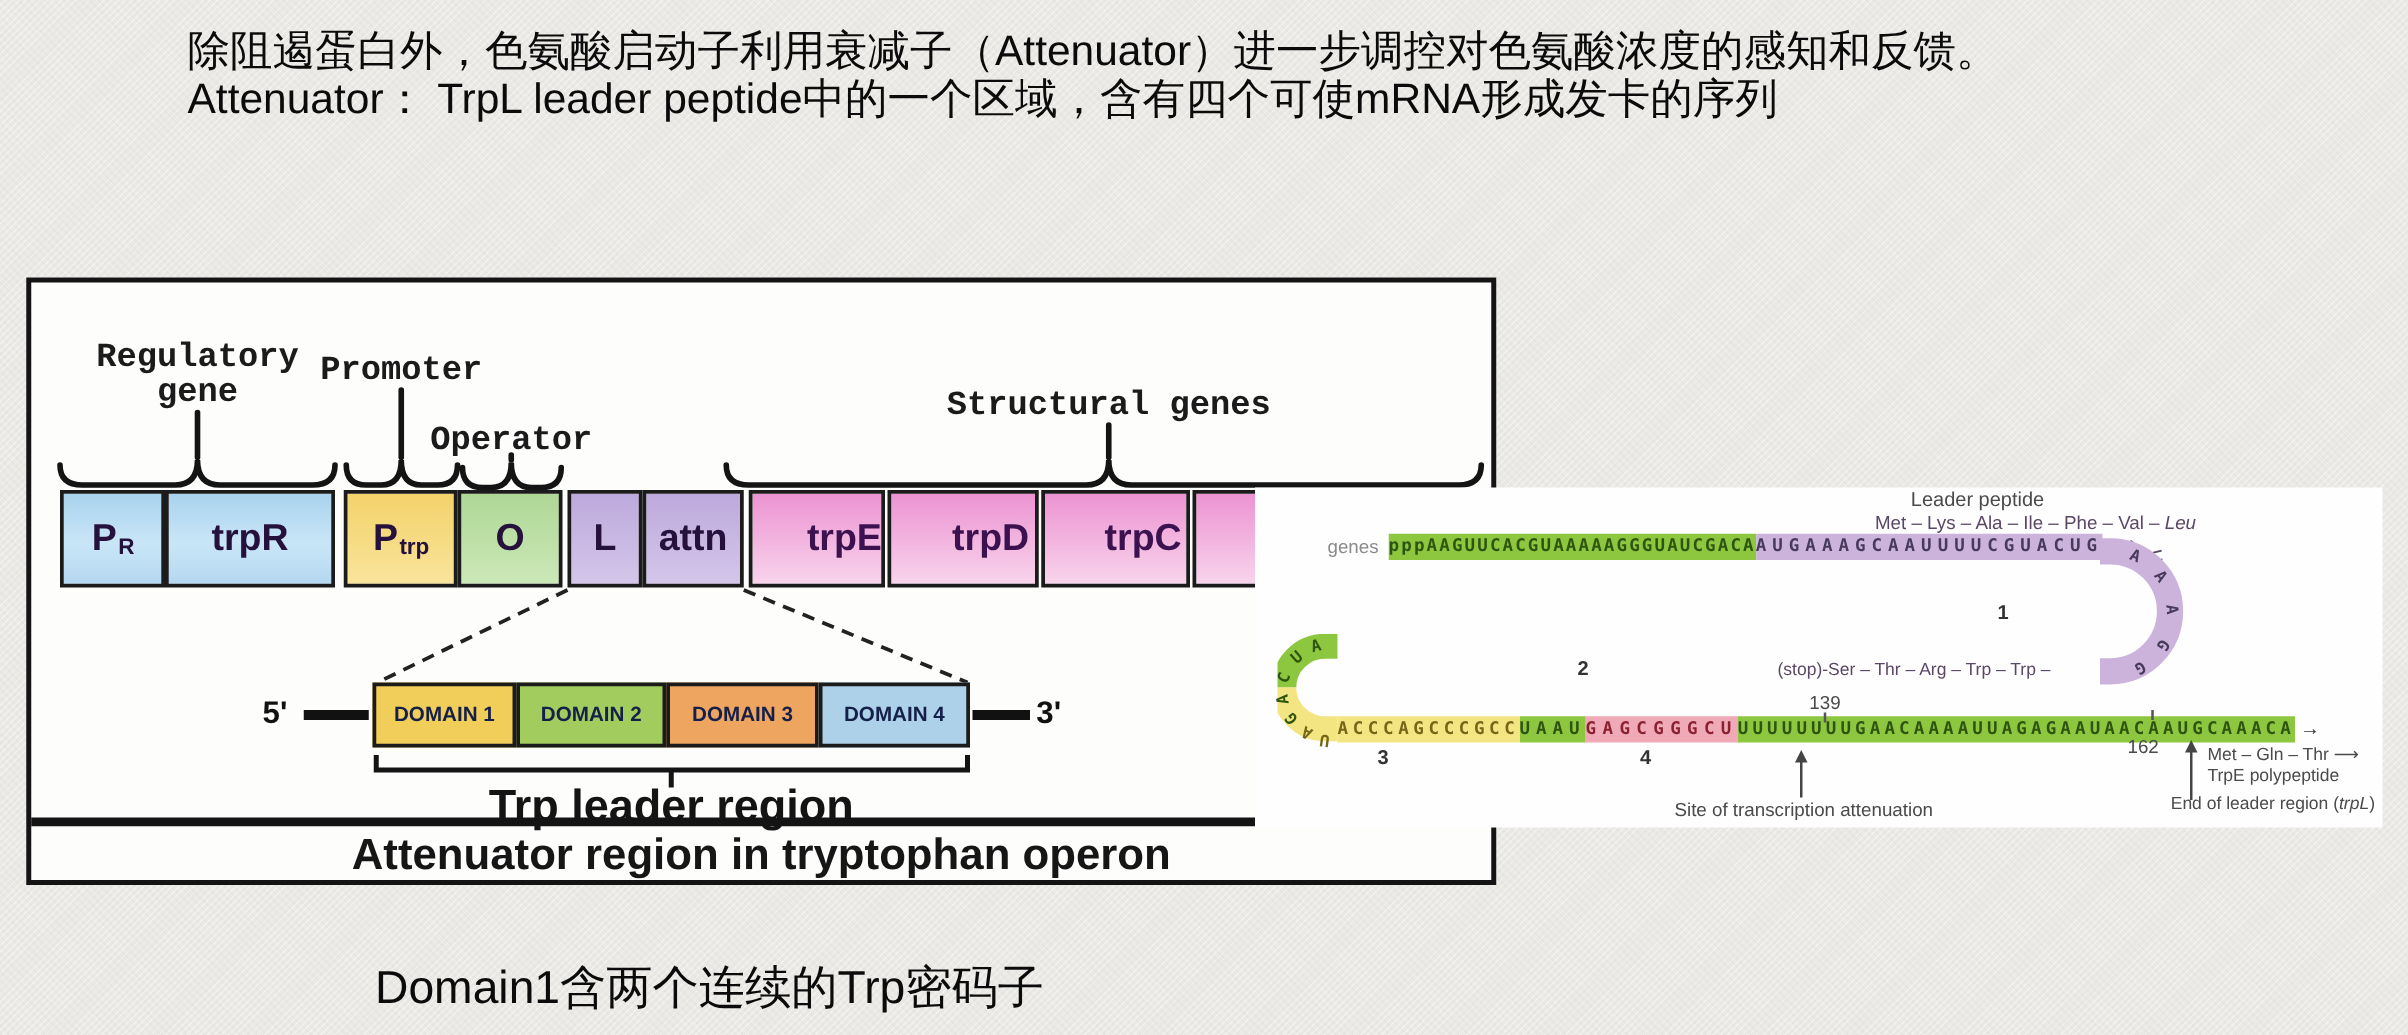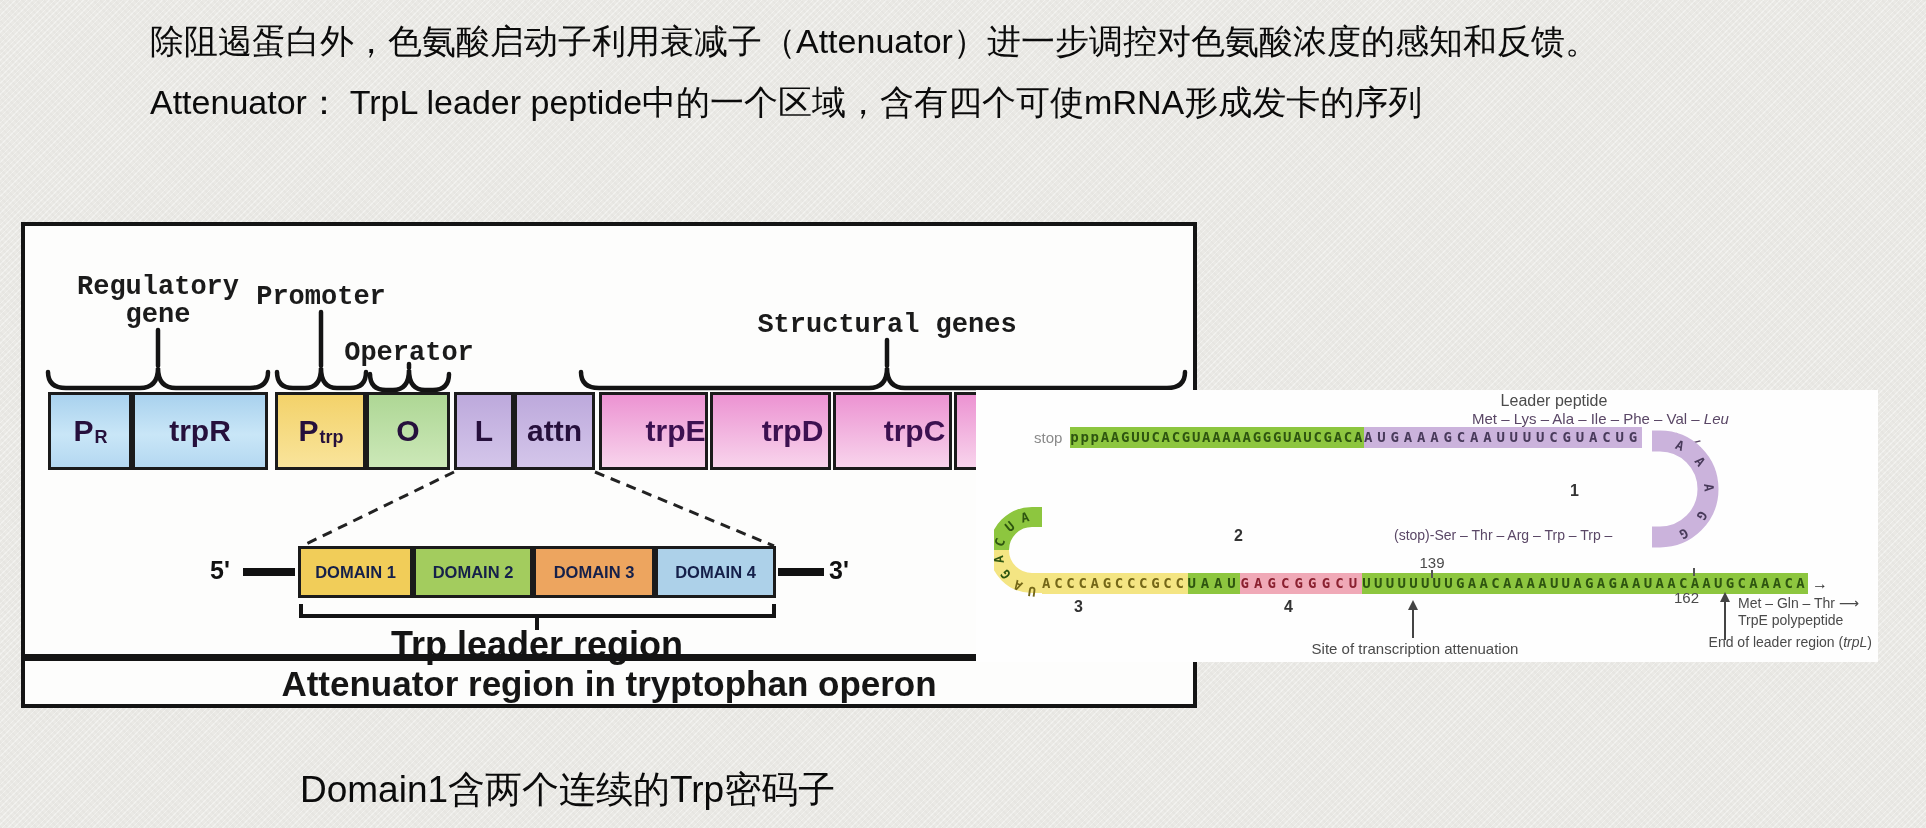--- a/index.html
+++ b/index.html
@@ -28,21 +28,21 @@
   .bx-pink{background:linear-gradient(180deg,#ec93d2,#f8d4ec);color:#3c1150;padding-left:44px;}
   .domain-box{position:absolute;top:320px;height:52px;border:3px solid #1b1b1b;box-sizing:border-box;
     display:flex;align-items:center;justify-content:center;font-weight:bold;font-size:16.5px;color:#15204a;}
   .dm1{background:#f1cd59;} .dm2{background:#a3cc5e;} .dm3{background:#eda55f;} .dm4{background:#add1e9;}
   .prime{position:absolute;top:330px;font-weight:bold;font-size:25px;color:#111;}
   .thickline{position:absolute;top:342px;height:8px;background:#111;}
   .leader-lab{position:absolute;top:398px;transform:translateX(-50%);font-weight:bold;font-size:36px;color:#141414;white-space:nowrap;}
   .band-line{position:absolute;left:0;top:428px;width:100%;height:7px;background:#141414;}
   .band-caption{position:absolute;left:0;top:438px;width:100%;text-align:center;font-weight:bold;font-size:35px;color:#161616;}
   
-  #mrna{position:absolute;left:976px;top:390px;width:902px;height:272px;background:#fefefe;z-index:5;}
+  #mrna{position:absolute;left:1004px;top:390px;width:902px;height:272px;background:#fefefe;z-index:5;}
   .seqrow{position:absolute;display:flex;align-items:center;height:21px;}
   .seq{font-family:"DejaVu Sans Mono", monospace;font-weight:bold;font-size:14px;line-height:21px;white-space:pre;}
   .sg{background:#8dc63f;color:#2e5510;}
   .sp{background:#cbb3dc;color:#483a5a;}
   .sb{background:#b9e1f3;color:#2c5d76;}
   .sr{background:#e8402f;color:#7d150a;}
   .sy{background:#f4e583;color:#746718;}
   .spk{background:#f0a9b7;color:#8a2130;}
   .ann{position:absolute;color:#4a4a4a;font-size:15px;white-space:nowrap;}
   .num{position:absolute;font-weight:bold;font-size:16px;color:#333;}
@@ -52,21 +52,21 @@
   .tick{position:absolute;width:2px;height:8px;background:#555;}
   .vline{position:absolute;width:2px;background:#444;}
   .arrowhead-up{position:absolute;width:0;height:0;border-left:5px solid transparent;border-right:5px solid transparent;border-bottom:10px solid #444;}
   
   #bottom-text{position:absolute;left:300px;top:765px;font-size:37px;color:#0b0b0b;white-space:nowrap;}
 </style>
 </head>
 <body>
 
 <div class="hdr" style="top:18px;">除阻遏蛋白外，色氨酸启动子利用衰减子（Attenuator）进一步调控对色氨酸浓度的感知和反馈。</div>
-<div class="hdr" style="top:79px;">Attenuator： TrpL leader peptide中的一个区域，含有四个可使mRNA形成发卡的序列</div>
+<div class="hdr" style="top:56px;">Attenuator： TrpL leader peptide中的一个区域，含有四个可使mRNA形成发卡的序列</div>
 
 <div id="operon">
 
   <div class="flabel" style="left:133px;top:46px;">Regulatory</div>
   <div class="flabel" style="left:133px;top:74px;">gene</div>
   <div class="flabel" style="left:296px;top:56px;">Promoter</div>
   <div class="flabel" style="left:384px;top:112px;">Operator</div>
   <div class="flabel" style="left:862px;top:84px;">Structural genes</div>
 
   <svg width="1168" height="478" style="position:absolute;left:0;top:0;" viewBox="0 0 1168 478">
@@ -156,21 +156,21 @@
 
   <div class="ann" style="left:498px;top:2px;width:160px;text-align:center;font-size:16px;">Leader peptide</div>
 
   <div class="pept abs" style="left:496px;top:20px;"><span>Met – Lys – Ala – Ile – Phe – Val – </span><i>Leu</i></div>
   <i class="pept abs" style="left:700px;top:36px;transform:rotate(40deg);">–</i>
   <i class="pept abs" style="left:712px;top:52px;transform:rotate(65deg);">Lys</i>
   <i class="pept abs" style="left:726px;top:92px;transform:rotate(90deg);">–</i>
   <i class="pept abs" style="left:708px;top:124px;transform:rotate(-55deg);">Gly</i>
 
   <div class="seqrow" style="left:58px;top:37px;">
-    <span class="ann" style="position:static;color:#8a8a8a;margin-right:8px;">stop</span>
+    <span class="ann" style="position:static;color:#8a8a8a;margin-right:8px;">genes</span>
     <span class="seq sg" style="letter-spacing:1.7px;">pppAAGUUCACGUAAAAAGGGUAUCGACA</span>
     <span class="seq sp" style="letter-spacing:4.8px;">AUGAAAGCAAUUUUCGUACUG</span>
   </div>
 
   <div class="abs" style="left:676px;top:40px;width:112px;height:120px;">
     <svg width="112" height="120" viewBox="0 0 112 120">
       <path d="M0,11 H8 A48,48 0 0 1 8,107 H0" stroke="#cbb3dc" stroke-width="21" fill="none"></path>
     </svg>
     <span class="curve-letter cl-p" style="left:24px;top:8px;transform:rotate(22deg);">A</span>
     <span class="curve-letter cl-p" style="left:44px;top:24px;transform:rotate(52deg);">A</span>

